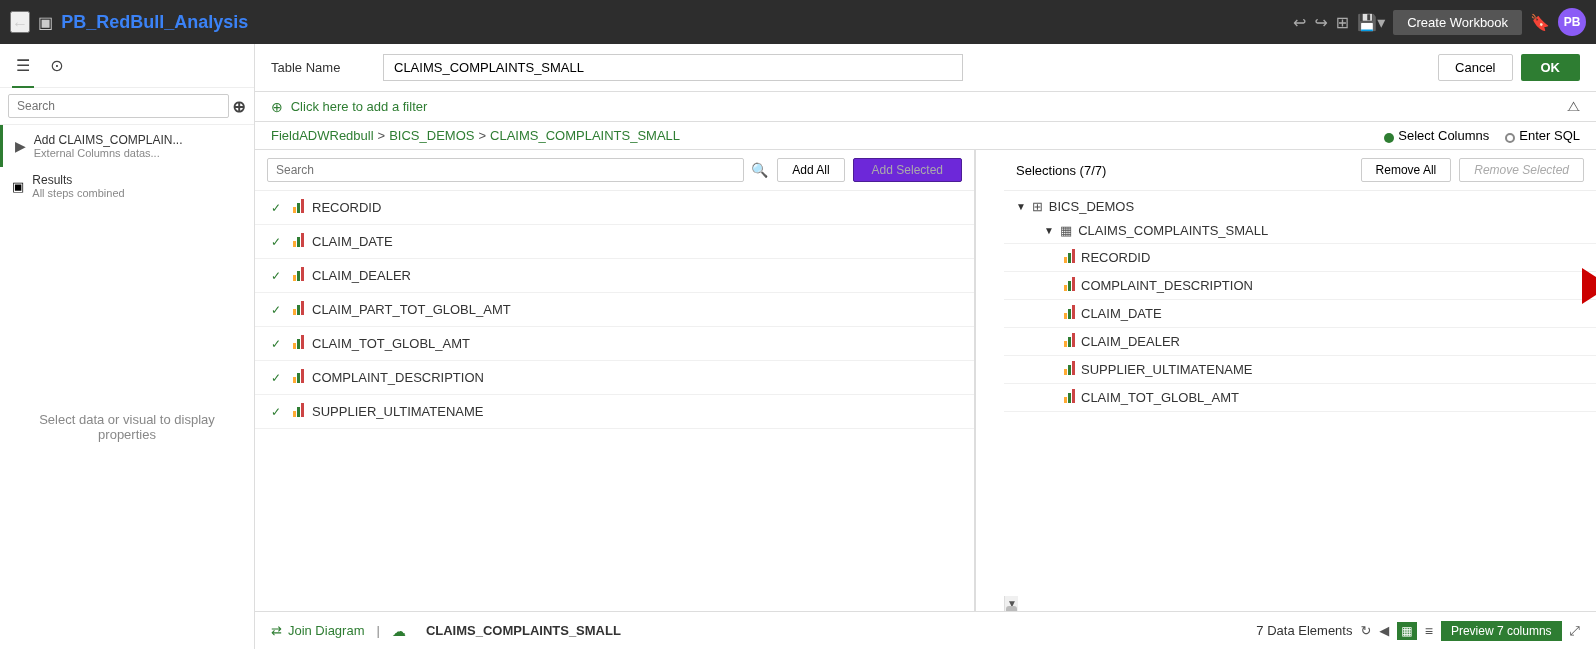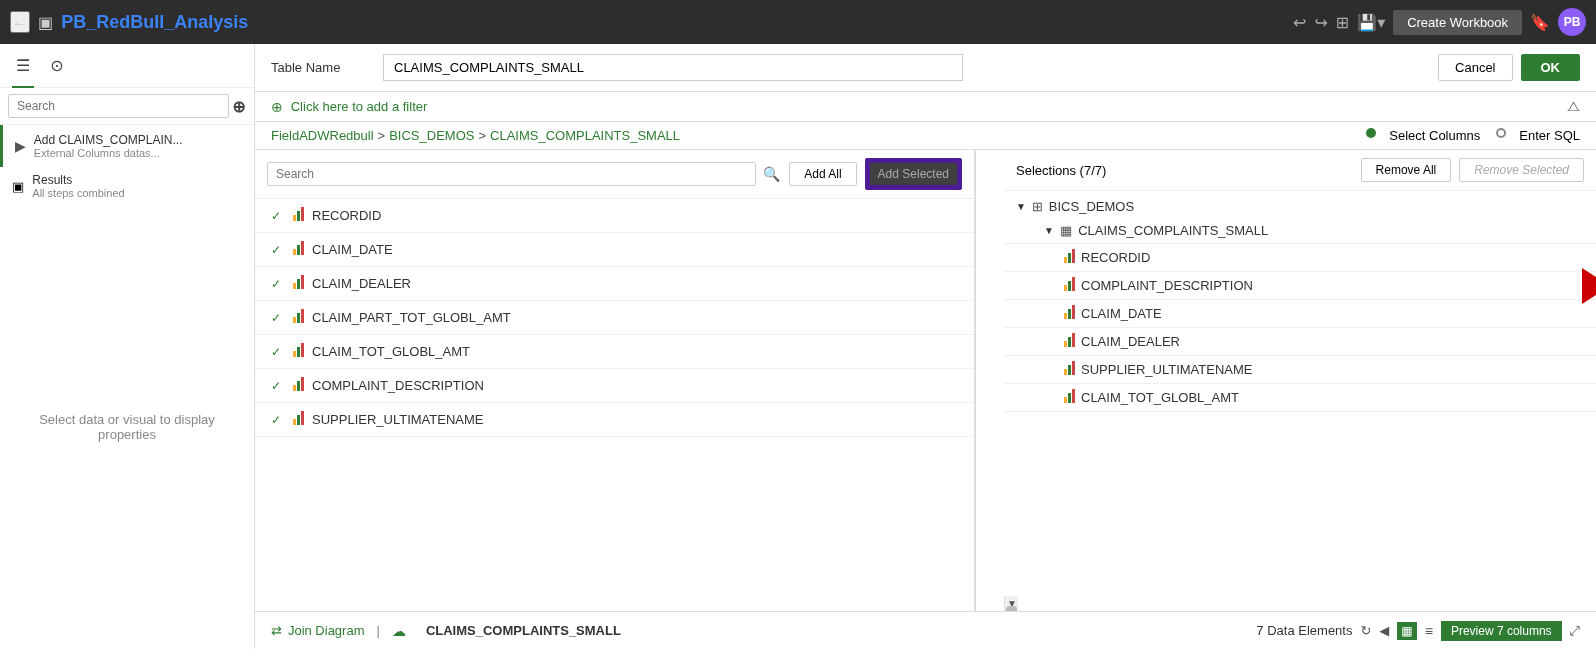--- a/index.html
+++ b/index.html
@@ -107,21 +107,21 @@
 
     
     .breadcrumb-row {
       display: flex; align-items: center; background: #fff; padding: 6px 16px;
       border-bottom: 1px solid #ddd; gap: 4px;
     }
     .breadcrumb-link { color: #2e7d32; font-size: 13px; cursor: pointer; }
     .breadcrumb-sep { color: #555; font-size: 13px; }
     .breadcrumb-current { color: #2e7d32; font-size: 13px; }
     .breadcrumb-right { margin-left: auto; display: flex; align-items: center; gap: 16px; }
-    .radio-option { display: flex; align-items: flex-start; gap: 13px; cursor: pointer; }
+    .radio-option { display: flex; align-items: flex-end; gap: 4px; cursor: pointer; }
     .radio-dot { width: 10px; height: 10px; border-radius: 50%; background: #2e7d32; }
     .radio-dot-outline { width: 10px; height: 10px; border-radius: 50%; border: 2px solid #888; }
 
     
     .columns-panel { display: flex; flex: 1; overflow: hidden; }
 
     
     .columns-left {
       flex: 1; display: flex; flex-direction: column; background: #fff;
       border-right: 2px solid #ddd;
@@ -133,21 +133,21 @@
     .columns-search-input {
       flex: 1; border: 1px solid #ccc; padding: 4px 8px; font-size: 12px;
       border-radius: 2px; outline: none;
     }
     .columns-search-icon { color: #888; font-size: 14px; }
     .add-all-btn {
       background: #fff; border: 1px solid #ccc; padding: 4px 14px;
       cursor: pointer; font-size: 12px; border-radius: 2px;
     }
     .add-selected-btn {
-      background: #404040; border: 5px solid #4c1d95; padding: 4px 8px;
+      background: #6d28d9; border: 1px solid #4c1d95; padding: 4px 18px;
       cursor: pointer; font-size: 12px; border-radius: 2px; color: #aaa;
     }
     .columns-list { flex: 1; overflow-y: auto; }
     .col-item {
       display: flex; align-items: center; gap: 8px; padding: 8px 16px;
       border-bottom: 1px solid #f0f0f0; cursor: pointer;
     }
     .col-check { color: #2e7d32; font-size: 12px; width: 14px; }
     .col-icon { font-size: 14px; color: #333; }
     .col-name { font-size: 13px; color: #333; }

